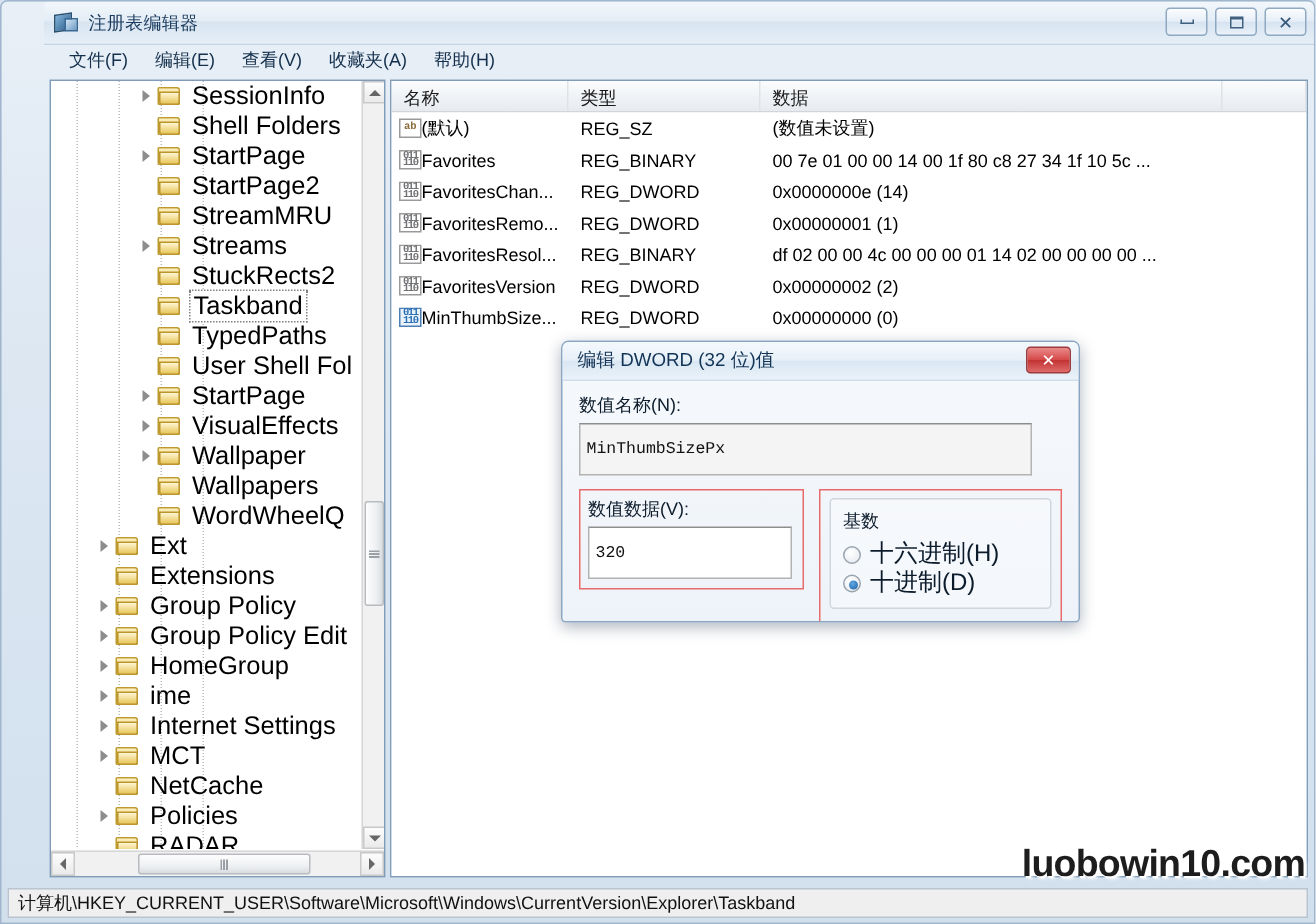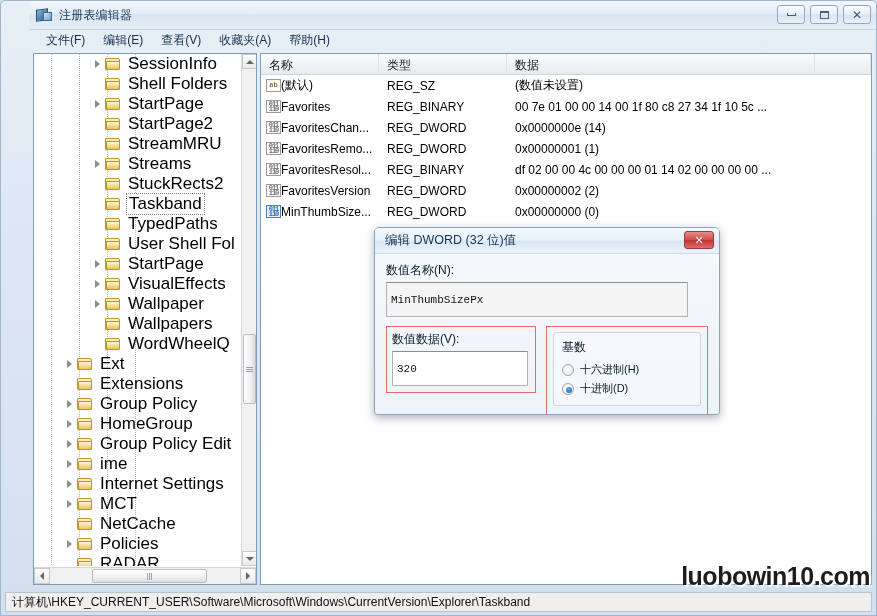--- a/index.html
+++ b/index.html
@@ -260,21 +260,21 @@
   .left-col { width:150px; }
   .left-red { border:1px solid #e86a6a; padding:4px 5px 6px 5px; }
   .val-box { width:136px; background:#fff; }
   .right-red { border:1px solid #e86a6a; padding:5px 6px 6px 6px; flex:1; }
   .groupbox {
     border:1px solid #cfd6de; border-radius:3px;
     padding:6px 8px 7px 8px; background:rgba(255,255,255,.35);
     position:relative;
   }
   .gb-title { font-size:12px; color:#0c1b2b; margin-bottom:4px; }
-  .radio-row { display:flex; align-items:center; height:19px; font-size:11px; color:#0c1b2b; }
+  .radio-row { display:flex; align-items:center; height:19px; font-size:16px; color:#0c1b2b; }
   .radio {
     width:12px;height:12px;border-radius:50%;
     border:1px solid #9aa4ae;
     background: radial-gradient(circle at 40% 35%,#ffffff,#e3e8ee);
     margin-right:6px; flex:none; position:relative;
   }
   .radio.on::after {
     content:""; position:absolute; left:3px; top:3px; width:6px;height:6px;
     border-radius:50%; background: radial-gradient(circle at 40% 35%,#5fa8e8,#1f5f9e);
   }
@@ -526,32 +526,32 @@
             </div>
             <div class="trow">
               <div style="width: 28px; flex: 0 0 auto;"></div>
               <div class="arrow">
                 <i></i>
               </div>
               <div class="folder">
                 <div class="back"></div>
                 <div class="front"></div>
               </div>
+              <span class="tlabel">Group Policy Edit</span>
+            </div>
+            <div class="trow">
+              <div style="width: 28px; flex: 0 0 auto;"></div>
+              <div class="arrow">
+                <i></i>
+              </div>
+              <div class="folder">
+                <div class="back"></div>
+                <div class="front"></div>
+              </div>
               <span class="tlabel">HomeGroup</span>
-            </div>
-            <div class="trow">
-              <div style="width: 28px; flex: 0 0 auto;"></div>
-              <div class="arrow">
-                <i></i>
-              </div>
-              <div class="folder">
-                <div class="back"></div>
-                <div class="front"></div>
-              </div>
-              <span class="tlabel">Group Policy Edit</span>
             </div>
             <div class="trow">
               <div style="width: 28px; flex: 0 0 auto;"></div>
               <div class="arrow">
                 <i></i>
               </div>
               <div class="folder">
                 <div class="back"></div>
                 <div class="front"></div>
               </div>

